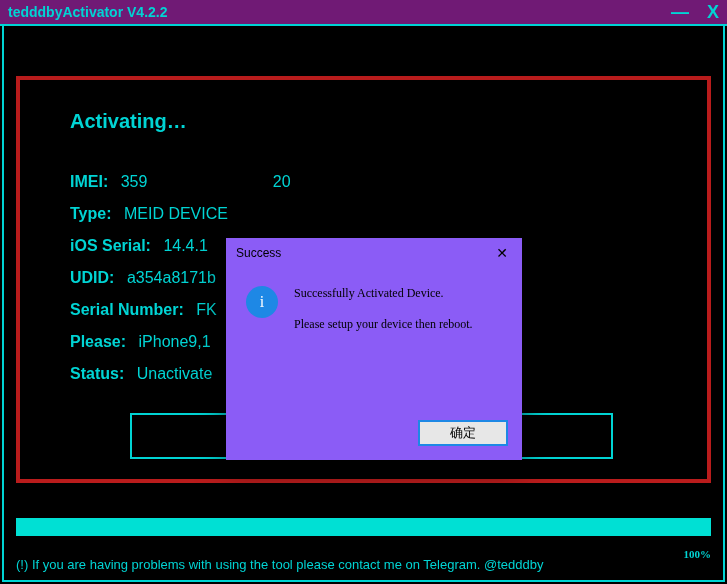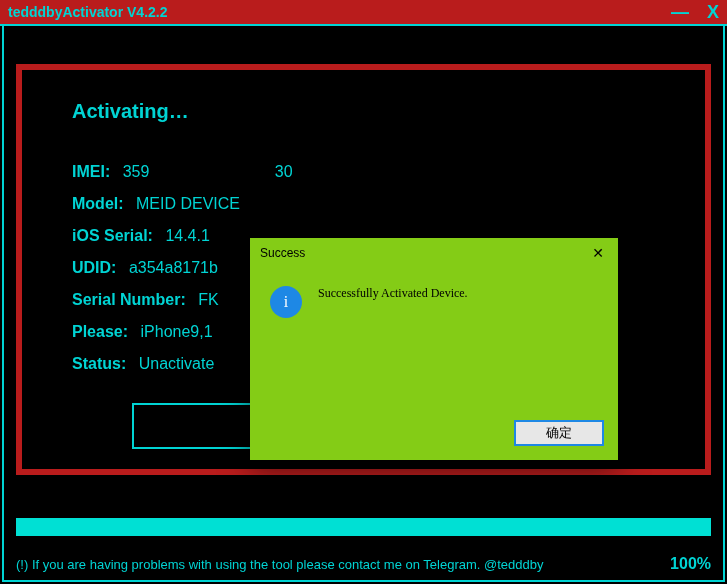--- a/index.html
+++ b/index.html
@@ -6,21 +6,21 @@
     body {
       width: 727px;
       height: 584px;
       background: #000;
       font-family: "Segoe UI", Arial, sans-serif;
       position: relative;
       overflow: hidden;
     }
     .titlebar {
       height: 26px;
-      background: #b91c1c;
+      background: #701a75;
       border-bottom: 2px solid #00d4d4;
       display: flex;
       align-items: center;
       padding: 0 8px;
       color: #00d4d4;
       font-weight: bold;
       font-size: 14px;
     }
     .titlebar-controls {
       margin-left: auto;
@@ -33,22 +33,22 @@
     .titlebar-controls span { cursor: pointer; }
     .content {
       border: 2px solid #00d4d4;
       border-top: none;
       margin: 0 2px 2px 2px;
       height: calc(100% - 28px);
       position: relative;
       padding: 30px 0 0 0;
     }
     .inner-panel {
-      border: 6px solid #b91c1c;
-      margin: 8px 12px 0 12px;
+      border: 4px solid #b91c1c;
+      margin: 20px 12px 0 12px;
       padding: 30px 34px 20px 50px;
       position: relative;
     }
     .status-title {
       color: #00d4d4;
       font-size: 20px;
       font-weight: bold;
       margin-bottom: 40px;
     }
     .info-row {
@@ -79,41 +79,42 @@
       position: absolute;
       left: 12px;
       right: 12px;
       bottom: 44px;
       height: 18px;
       background: #00e0d4;
     }
     .progress-label {
       position: absolute;
       right: 12px;
-      bottom: 7px;
-      color: #00d4d4;
-      font-size: 16px;
-      font-weight: bold;
+      bottom: 20px;
+      color: #00d4d4;
+      font-size: 11px;
+      font-weight: bold;
+      font-family: Liberation Serif, serif;
     }
     .footer-note {
       position: absolute;
       left: 12px;
       bottom: 8px;
       color: #00d4d4;
       font-size: 13px;
     }
 
     
     .modal {
       position: absolute;
-      left: 250px;
+      left: 226px;
       top: 238px;
-      width: 368px;
+      width: 296px;
       height: 222px;
-      background: #84cc16;
+      background: #8b5cf6;
       box-shadow: 0 8px 28px rgba(0,0,0,0.6);
       font-family: "Microsoft YaHei", "Segoe UI", sans-serif;
       z-index: 100;
     }
     .modal-titlebar {
       height: 30px;
       display: flex;
       align-items: center;
       padding: 0 10px;
       font-size: 12px;
@@ -176,25 +177,25 @@
     <span>X</span>
   </div>
 </div>
 
 <div class="content">
   <div class="inner-panel">
     <div class="status-title">Activating…</div>
 
     <div class="info-row">
       <span class="label">IMEI:</span>
-      <span class="value">359</span><span class="value redacted">XXXXXXXX</span><span class="value">30</span>
-    </div>
-
-    <div class="info-row">
-      <span class="label">Model:</span>
+      <span class="value">359</span><span class="value redacted">XXXXXXXX</span><span class="value">20</span>
+    </div>
+
+    <div class="info-row">
+      <span class="label">Type:</span>
       <span class="value">MEID DEVICE</span>
     </div>
 
     <div class="info-row">
       <span class="label">iOS Serial:</span>
       <span class="value">14.4.1</span>
     </div>
 
     <div class="info-row">
       <span class="label">UDID:</span>
@@ -226,18 +227,19 @@
 
 <div class="modal">
   <div class="modal-titlebar">
     <span>Success</span>
     <span class="modal-close">✕</span>
   </div>
   <div class="modal-body">
     <div class="modal-icon">i</div>
     <div class="modal-messages">
       <p>Successfully Activated Device.</p>
+      <p>Please setup your device then reboot.</p>
     </div>
   </div>
   <div class="modal-footer">
     <button class="modal-ok">确定</button>
   </div>
 </div>
 
 </body></html>

